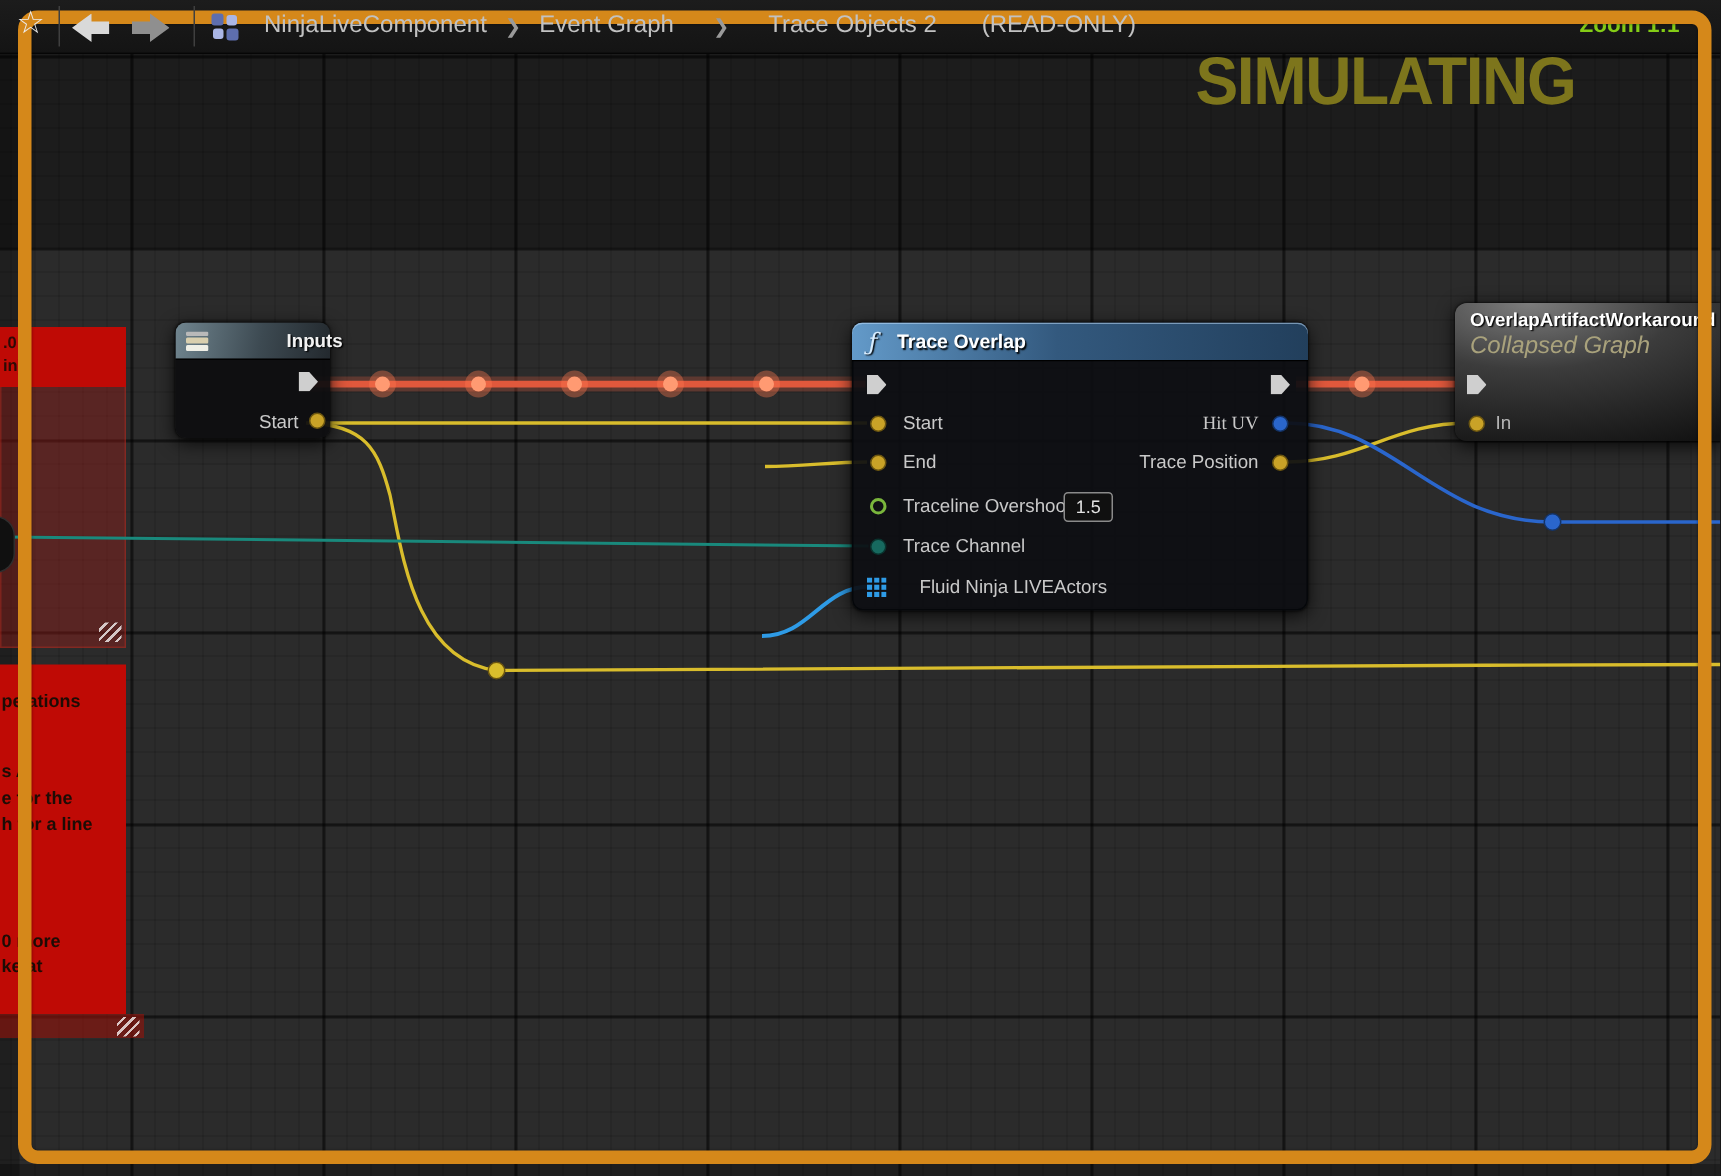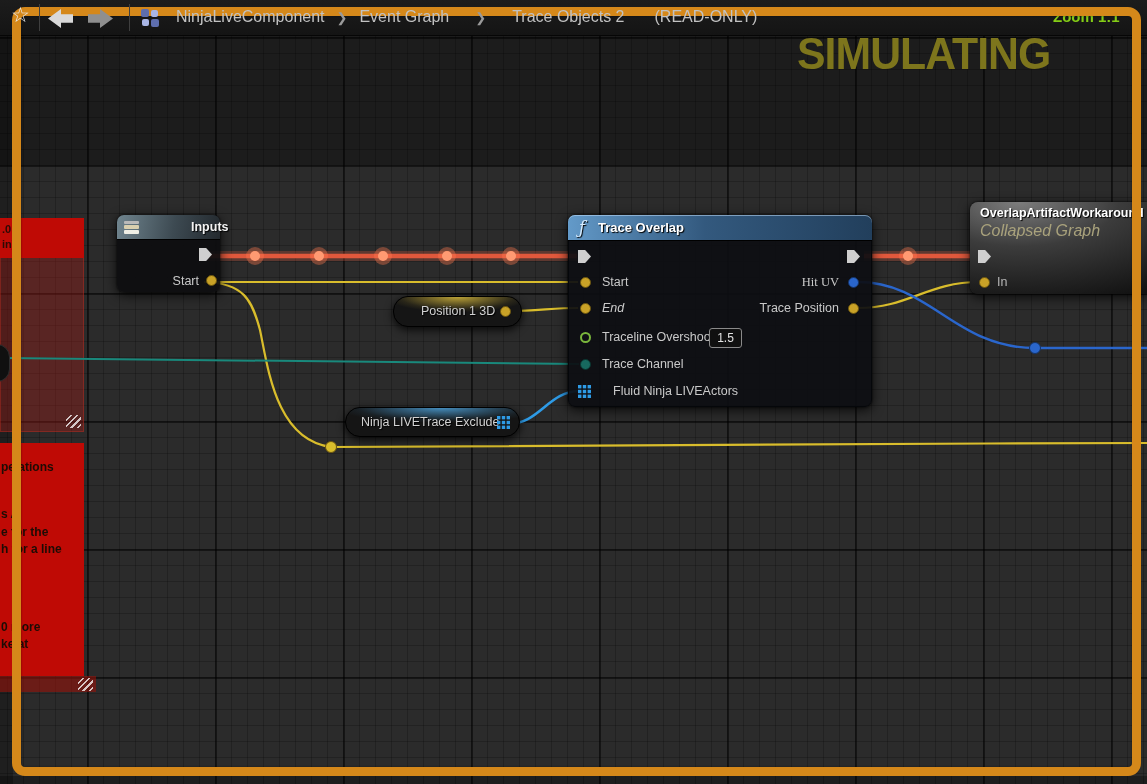--- a/index.html
+++ b/index.html
@@ -209,21 +209,21 @@
   <div class="node node-trace">
     <div class="hdr">
       <span class="fn">ƒ</span>
       <span class="title">Trace Overlap</span>
     </div>
 
     <div class="pin-exec" style="left:9px; top:34px;"></div>
     <div class="pin-dot pin-yellow" style="left:11px; top:61px;"></div>
     <span class="pin-label" style="left:33px; top:59px;">Start</span>
     <div class="pin-dot pin-yellow" style="left:11px; top:87px;"></div>
-    <span class="pin-label" style="left:33px; top:85px;font-style:italic;">End</span>
+    <span class="pin-label" style="left:33px; top:85px;">End</span>
     <div class="pin-dot pin-green" style="left:11px; top:116px;"></div>
     <span class="pin-label" style="left:33px; top:114px;">Traceline Overshoot</span>
     <div class="valuebox">1.5</div>
     <div class="pin-dot pin-teal" style="left:11px; top:143px;"></div>
     <span class="pin-label" style="left:33px; top:141px;">Trace Channel</span>
     <svg style="position:absolute; left:9px; top:169px;" width="13" height="13">
       <g fill="#2e9be6">
         <rect x="0" y="0" width="3.4" height="3.4"></rect>
           <rect x="4.8" y="0" width="3.4" height="3.4"></rect>
           <rect x="9.6" y="0" width="3.4" height="3.4"></rect>
@@ -245,42 +245,20 @@
   </div>
 
   <div class="node node-oa">
     <div class="title">OverlapArtifactWorkaround 2</div>
     <div class="subtitle">Collapsed Graph</div>
     <div class="pin-exec" style="left:8px; top:48px;"></div>
     <div class="pin-dot pin-yellow" style="left:9px; top:75px;"></div>
     <span class="pin-label" style="left:27px; top:73px; color:#b5b5b5;">In</span>
   </div>
 
-  <div class="pill pill-pos">
-    <div class="glow"></div>
-    <span class="lbl" style="left:27px;">Position 1 3D</span>
-    <div class="pin-dot pin-yellow" style="right:10px; top:9px;"></div>
-  </div>
-  <div class="pill pill-ninja">
-    <div class="glow"></div>
-    <span class="lbl" style="left:15px;">Ninja LIVETrace Exclude</span>
-    <svg style="position:absolute; right:9px; top:8px;" width="13" height="13">
-      <g fill="#2e9be6">
-        <rect x="0" y="0" width="3.4" height="3.4"></rect>
-          <rect x="4.8" y="0" width="3.4" height="3.4"></rect>
-          <rect x="9.6" y="0" width="3.4" height="3.4"></rect>
-        <rect x="0" y="4.8" width="3.4" height="3.4"></rect>
-          <rect x="4.8" y="4.8" width="3.4" height="3.4"></rect>
-          <rect x="9.6" y="4.8" width="3.4" height="3.4"></rect>
-        <rect x="0" y="9.6" width="3.4" height="3.4"></rect>
-          <rect x="4.8" y="9.6" width="3.4" height="3.4"></rect>
-          <rect x="9.6" y="9.6" width="3.4" height="3.4"></rect>
-      </g>
-    </svg>
-  </div>
 
   <div class="sim-border"></div>
 
   <div class="toolbar-bg"></div>
   <div class="toolbar">
     <span class="tb-star">☆</span>
     <div class="tb-sep" style="left:39px;"></div>
     <div class="arrow arrow-back"></div>
     <div class="arrow arrow-fwd"></div>
     <div class="tb-sep" style="left:129px;"></div>

